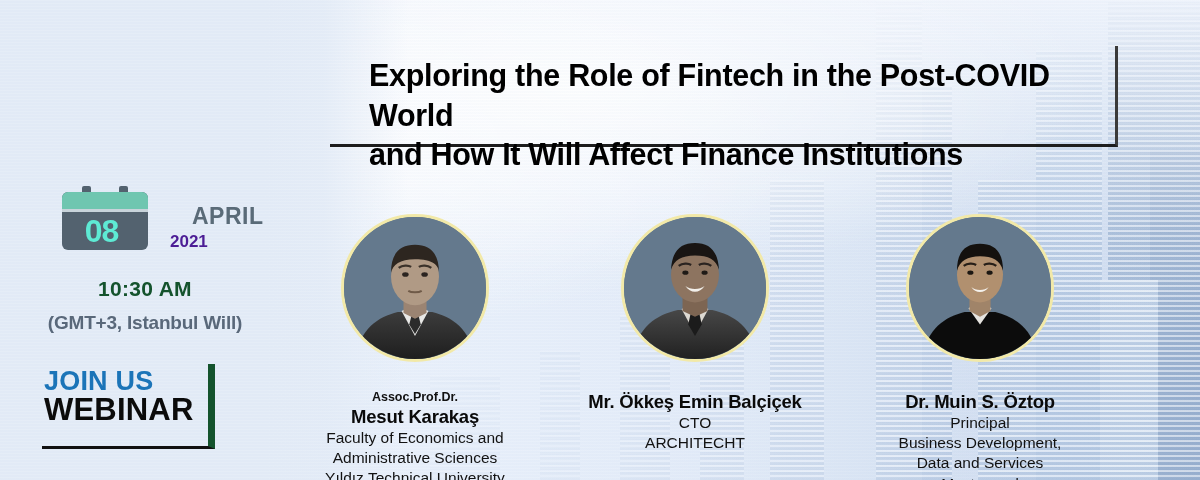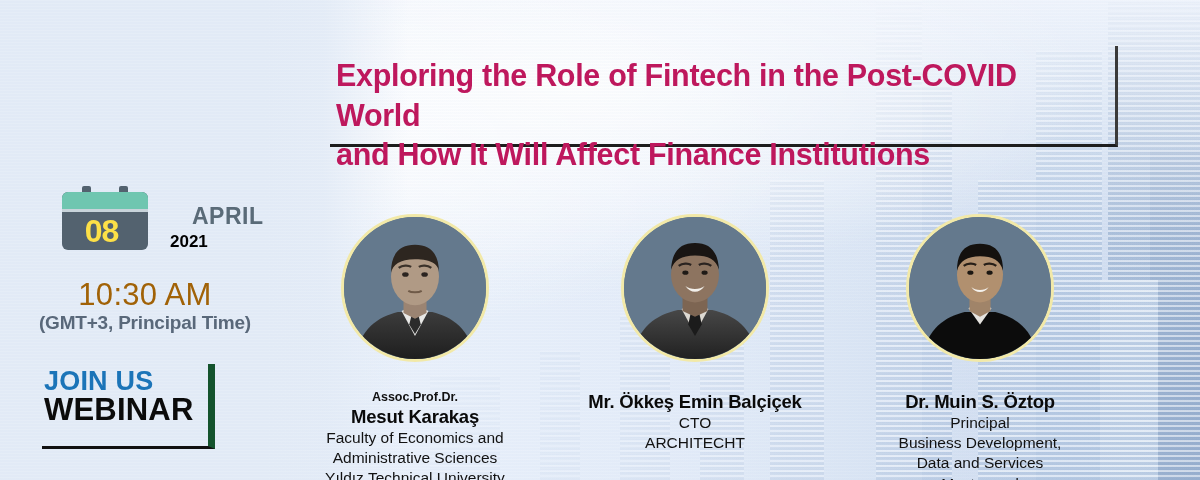--- a/index.html
+++ b/index.html
@@ -104,59 +104,60 @@
     position:absolute; left:330px; top:46px; width:788px; height:101px;
     border-right:3px solid #3a3a3a;
     border-bottom:3px solid #1d1d1d;
     padding:10px 8px 0 6px;
   }
   #title-text {
     font-family:"Liberation Sans", sans-serif;
     font-size:30.5px;
     font-weight:bold;
     line-height:1.30;
-    color:#be185d;
+    color:#000000;
     letter-spacing:-0.3px;
     white-space:pre-line;
+    margin-left:33px;
   }
 
   
   #calendar { position:absolute; left:62px; top:186px; width:86px; height:64px; }
   .cal-ring {
     position:absolute; top:0; width:9px; height:13px;
     background:#53626f; border-radius:2px;
   }
   .cal-ring.l { left:20px; }
   .cal-ring.r { left:57px; }
   .cal-body {
     position:absolute; left:0; top:6px; width:86px; height:58px;
     background:#53626f; border-radius:6px; overflow:hidden;
   }
   .cal-head { position:absolute; left:0; top:0; width:86px; height:17px; background:#6fc6b0; }
   .cal-head-line { position:absolute; left:0; top:17px; width:86px; height:3px; background:#c8d3da; }
   .cal-day {
     position:absolute; left:0; top:20px; width:79px; height:38px;
     display:flex; align-items:center; justify-content:center;
-    color:#fde047; font-size:32px; font-weight:bold;
+    color:#5eead4; font-size:32px; font-weight:bold;
     font-family:"Liberation Sans", sans-serif; letter-spacing:-1px;
   }
 
   #cal-month {
     position:absolute; left:156px; top:203px;
     font-size:23px; font-weight:bold; color:#5a6b78; letter-spacing:.5px;margin-left:36px;
   }
   #cal-year {
     position:absolute; left:170px; top:232px;
-    font-size:17px; font-weight:bold; color:#000000;
+    font-size:17px; font-weight:bold; color:#4c1d95;
   }
 
   
   #time-main {
     position:absolute; left:0; top:277px; width:290px; text-align:center;
-    font-size:31px; font-weight:normal; color:#a16207; letter-spacing:.3px;
+    font-size:21px; font-weight:bold; color:#14532d; letter-spacing:.3px;
   }
   #time-zone {
     position:absolute; left:0; top:312px; width:290px; text-align:center;
     font-size:19px; font-weight:bold; color:#59687a; letter-spacing:-.2px;
   }
 
   
   #join-block {
     position:absolute; left:42px; top:364px; width:173px; height:85px;
     border-right:7px solid #14532d;
@@ -256,21 +257,21 @@
       <div class="cal-body">
         <div class="cal-head"></div>
         <div class="cal-head-line"></div>
         <div class="cal-day">08</div>
       </div>
     </div>
     <div id="cal-month">APRIL</div>
     <div id="cal-year">2021</div>
 
     <div id="time-main">10:30 AM</div>
-    <div id="time-zone">(GMT+3, Principal Time)</div>
+    <div id="time-zone">(GMT+3, Istanbul Will)</div>
 
     <div id="join-block">
       <div id="join-us">JOIN US</div>
       <div id="webinar">WEBINAR</div>
     </div>
 
     <div class="speaker" style="left:265px;">
       <div class="avatar">
         <svg viewBox="0 0 148 148">
           <defs>

